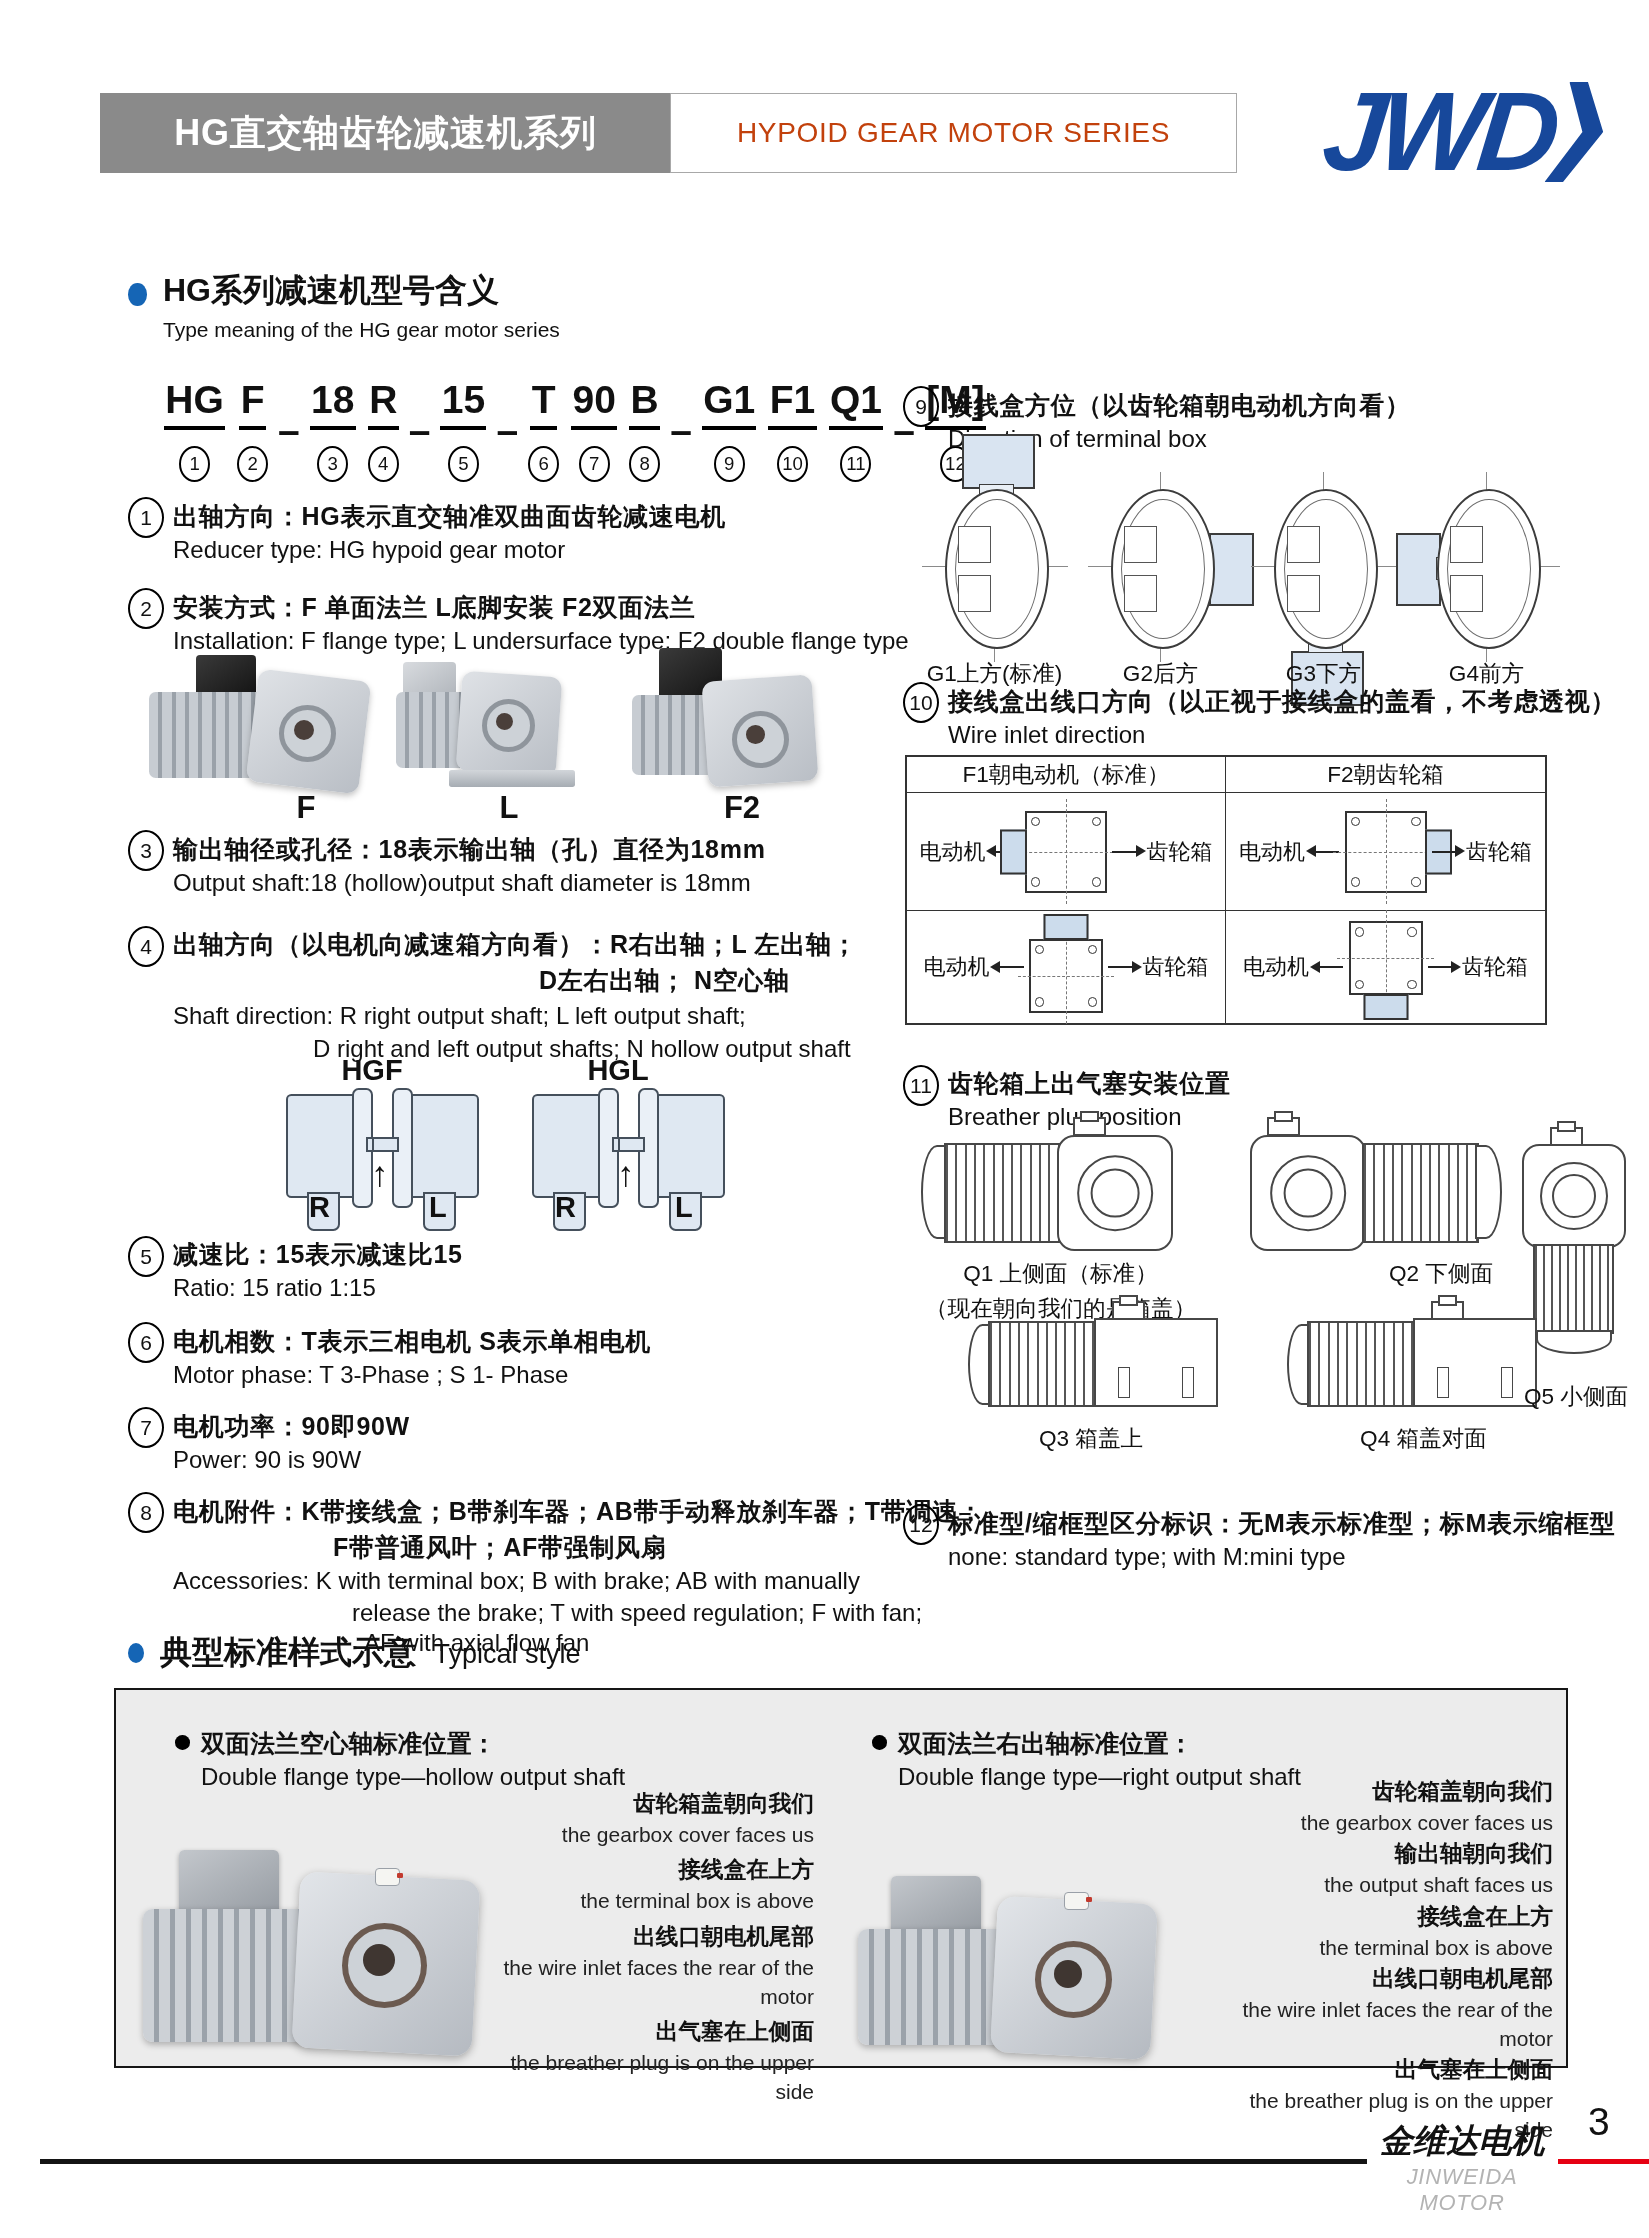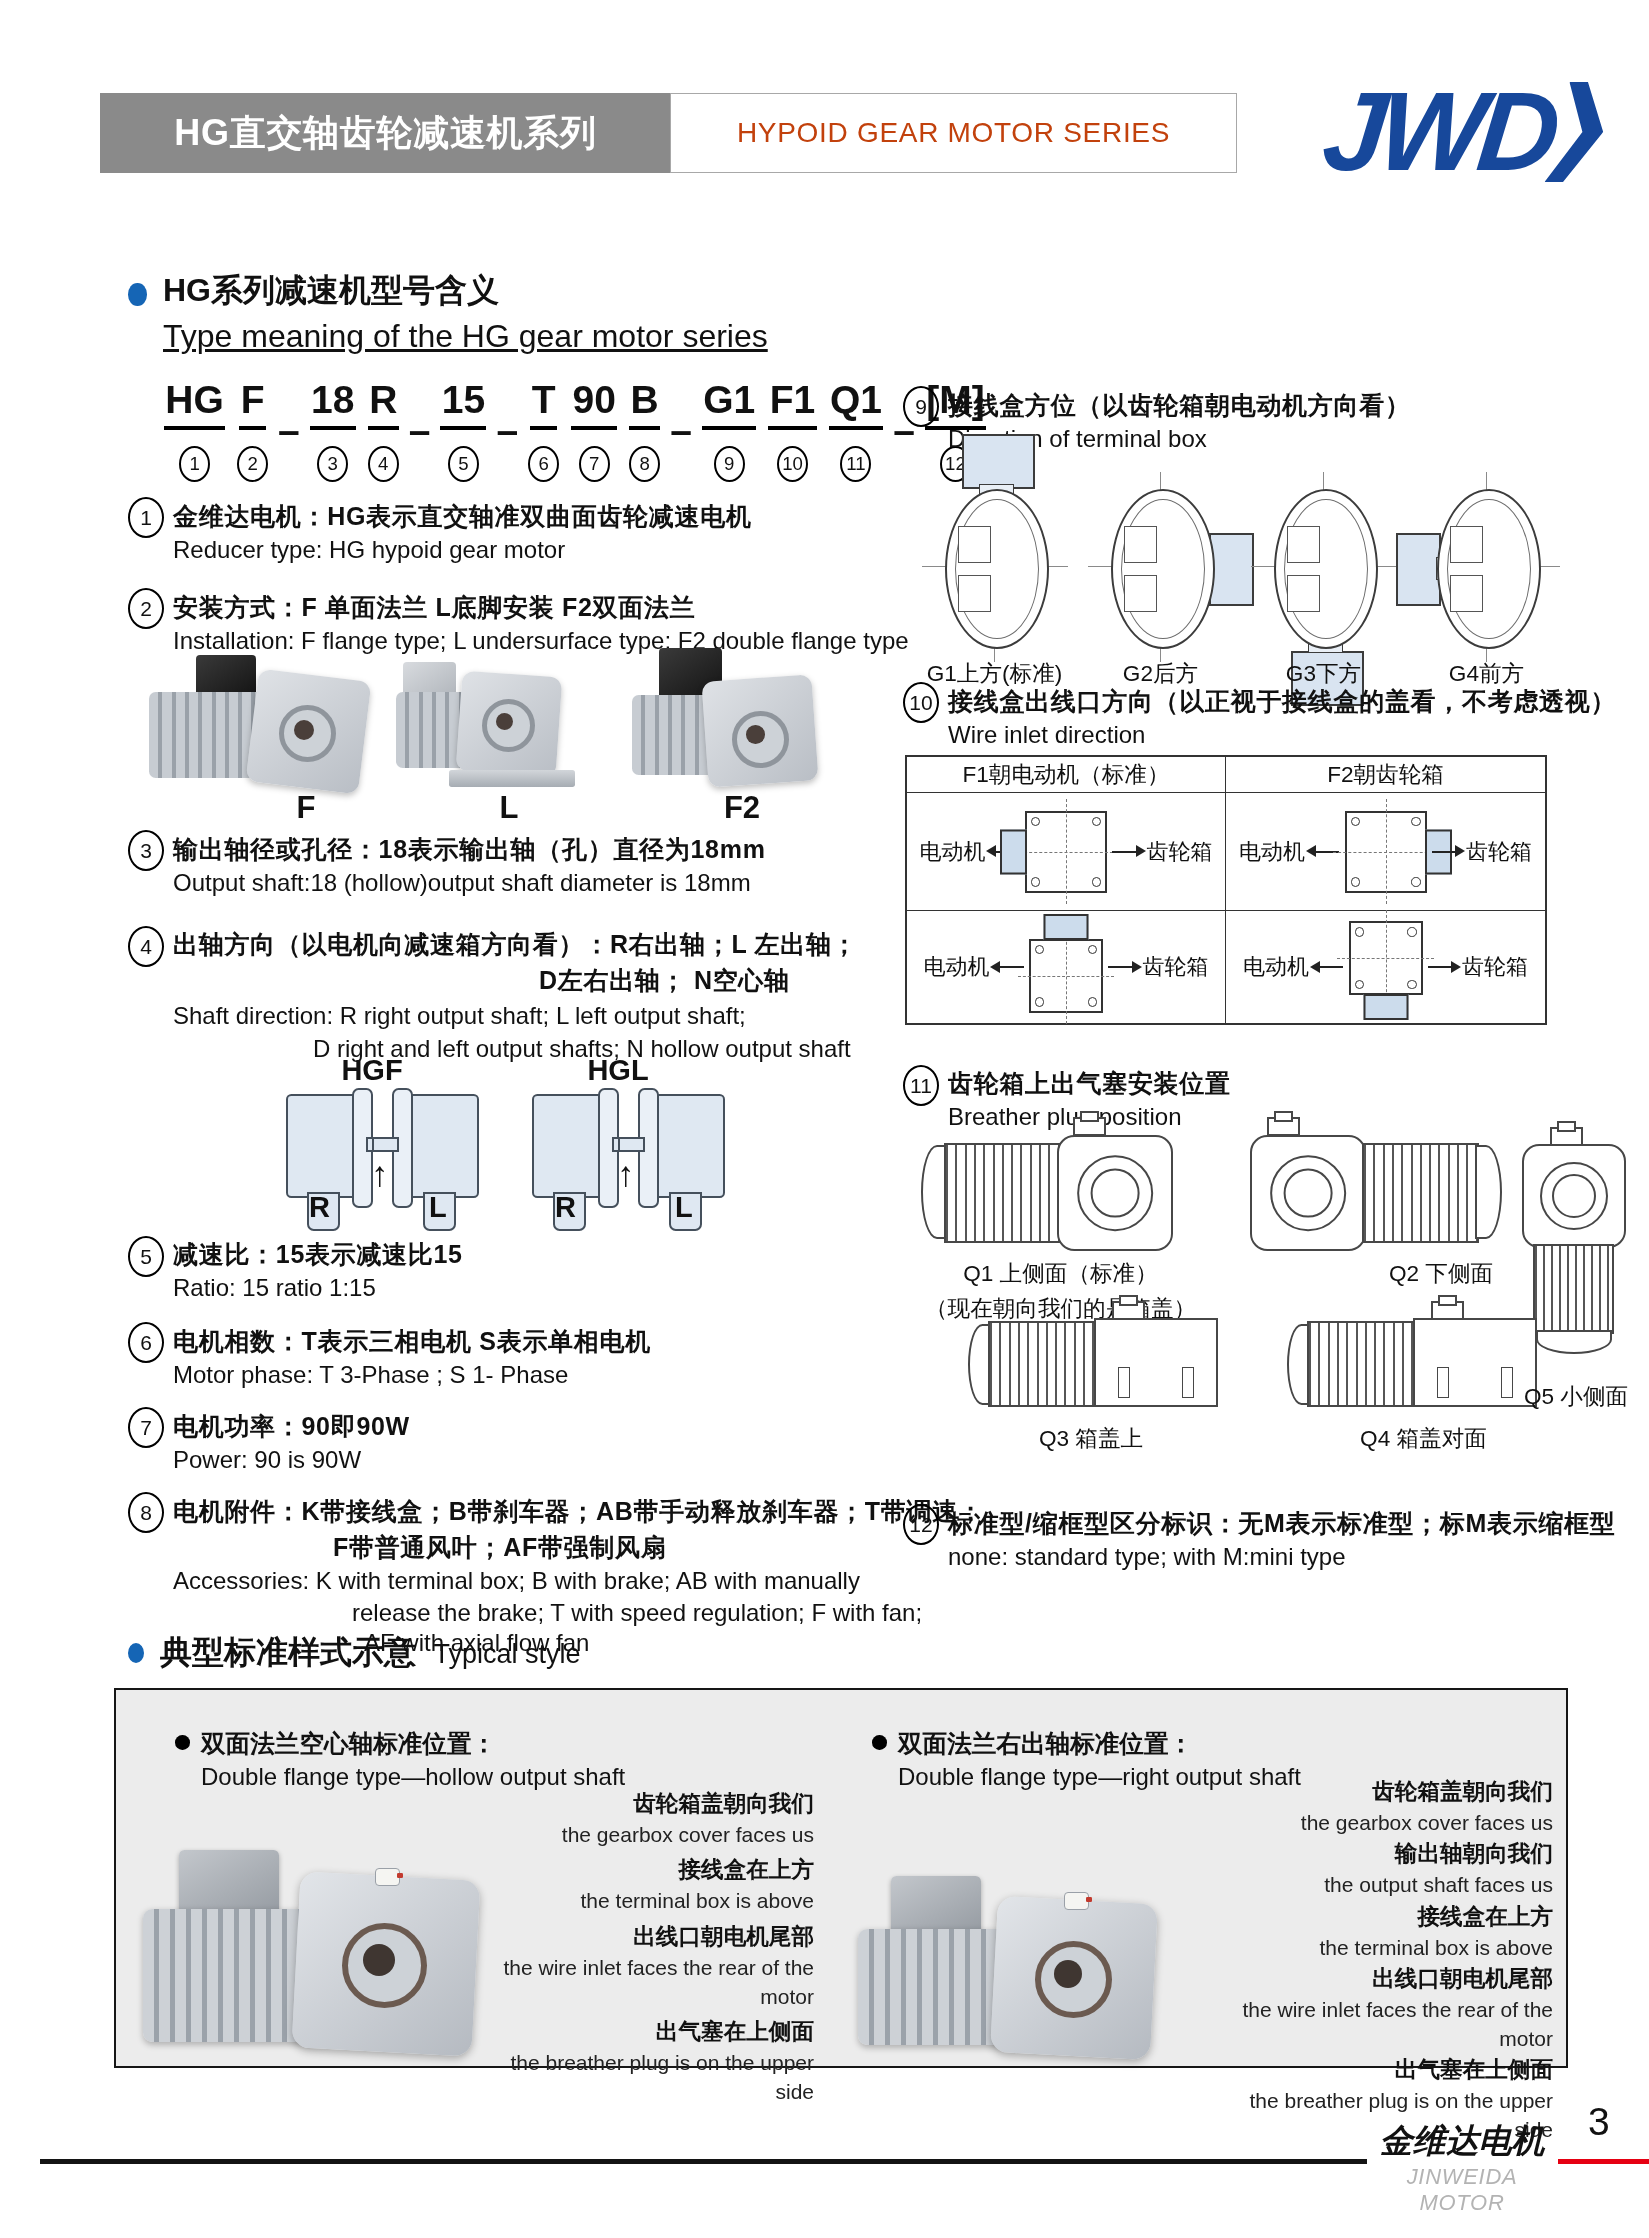--- a/index.html
+++ b/index.html
@@ -14,21 +14,21 @@
              display:flex;align-items:center;justify-content:center;box-sizing:border-box;}
   .hdr-white span{color:#c2410c;font-size:28px;letter-spacing:0.7px;}
   .logo{left:1324px;top:52px;width:279px;height:160px;display:flex;align-items:center;}
   .logo-text{font-size:112px;font-weight:800;font-style:italic;color:#17489b;letter-spacing:-6.7px;
              transform:skewX(-6deg);line-height:1;}
   .logo-arrow{width:57px;height:100px;background:#17489b;margin-left:4px;transform:skewX(-14deg);
               clip-path:polygon(0 0,40% 0,100% 50%,40% 100%,0 100%,55% 50%);}
   
   .bullet-blue{width:18.6px;height:22.6px;border-radius:50%;background:#1565b5;}
   .s1-cn{font-size:32px;font-weight:bold;}
-  .s1-en{font-size:32px;text-decoration:underline;}
+  .s1-en{font-size:21px;}
   
   .model{left:158px;top:380px;display:flex;align-items:center;}
   .seg{display:flex;flex-direction:column;align-items:center;margin:0 6px;}
   .seg-text{font-size:39px;font-weight:bold;line-height:1.05;padding:0 1.3px 5.3px 1.3px;border-bottom:4px solid #000;}
   .seg-dash{font-size:39px;font-weight:bold;line-height:1.05;margin:0 4px;}
   .circ{margin-top:16px;width:27px;height:32px;border:2px solid #000;border-radius:50%;
         display:flex;align-items:center;justify-content:center;font-size:18.6px;}
   
   .item-circ{width:32px;height:37px;border:2px solid #000;border-radius:50%;
              display:flex;align-items:center;justify-content:center;font-size:21px;}
@@ -197,21 +197,21 @@
         <span class="circ">11</span>
       </span>
     <span class="seg-dash">–</span>
     <span class="seg">
         <span class="seg-text">[M]</span>
         <span class="circ">12</span>
       </span>
   </div>
 
   <div class="abs item-circ" style="left:128px;top:497px;">1</div>
-  <div class="abs it-cn" style="left:173px;top:500px;">金维达电机：HG表示直交轴准双曲面齿轮减速电机</div>
+  <div class="abs it-cn" style="left:173px;top:500px;">出轴方向：HG表示直交轴准双曲面齿轮减速电机</div>
   <div class="abs it-en" style="left:173px;top:536px;">Reducer type: HG hypoid gear motor</div>
 
   <div class="abs item-circ" style="left:128px;top:588px;">2</div>
   <div class="abs it-cn" style="left:173px;top:591px;">安装方式：F 单面法兰 L底脚安装 F2双面法兰</div>
   <div class="abs it-en" style="left:173px;top:627px;">Installation: F flange type; L undersurface type; F2 double flange type</div>
 
   <div class="photo" style="left:136px;top:655px;width:239px;height:136px;">
     <div class="p-tbox" style="left:60px;top:0;width:60px;height:47px;"></div>
     <div class="p-body" style="left:13.3px;top:37px;width:133px;height:86px;"></div>
     <div class="p-face" style="left:116px;top:20px;width:113px;height:113px;transform:rotate(7deg);"></div>

